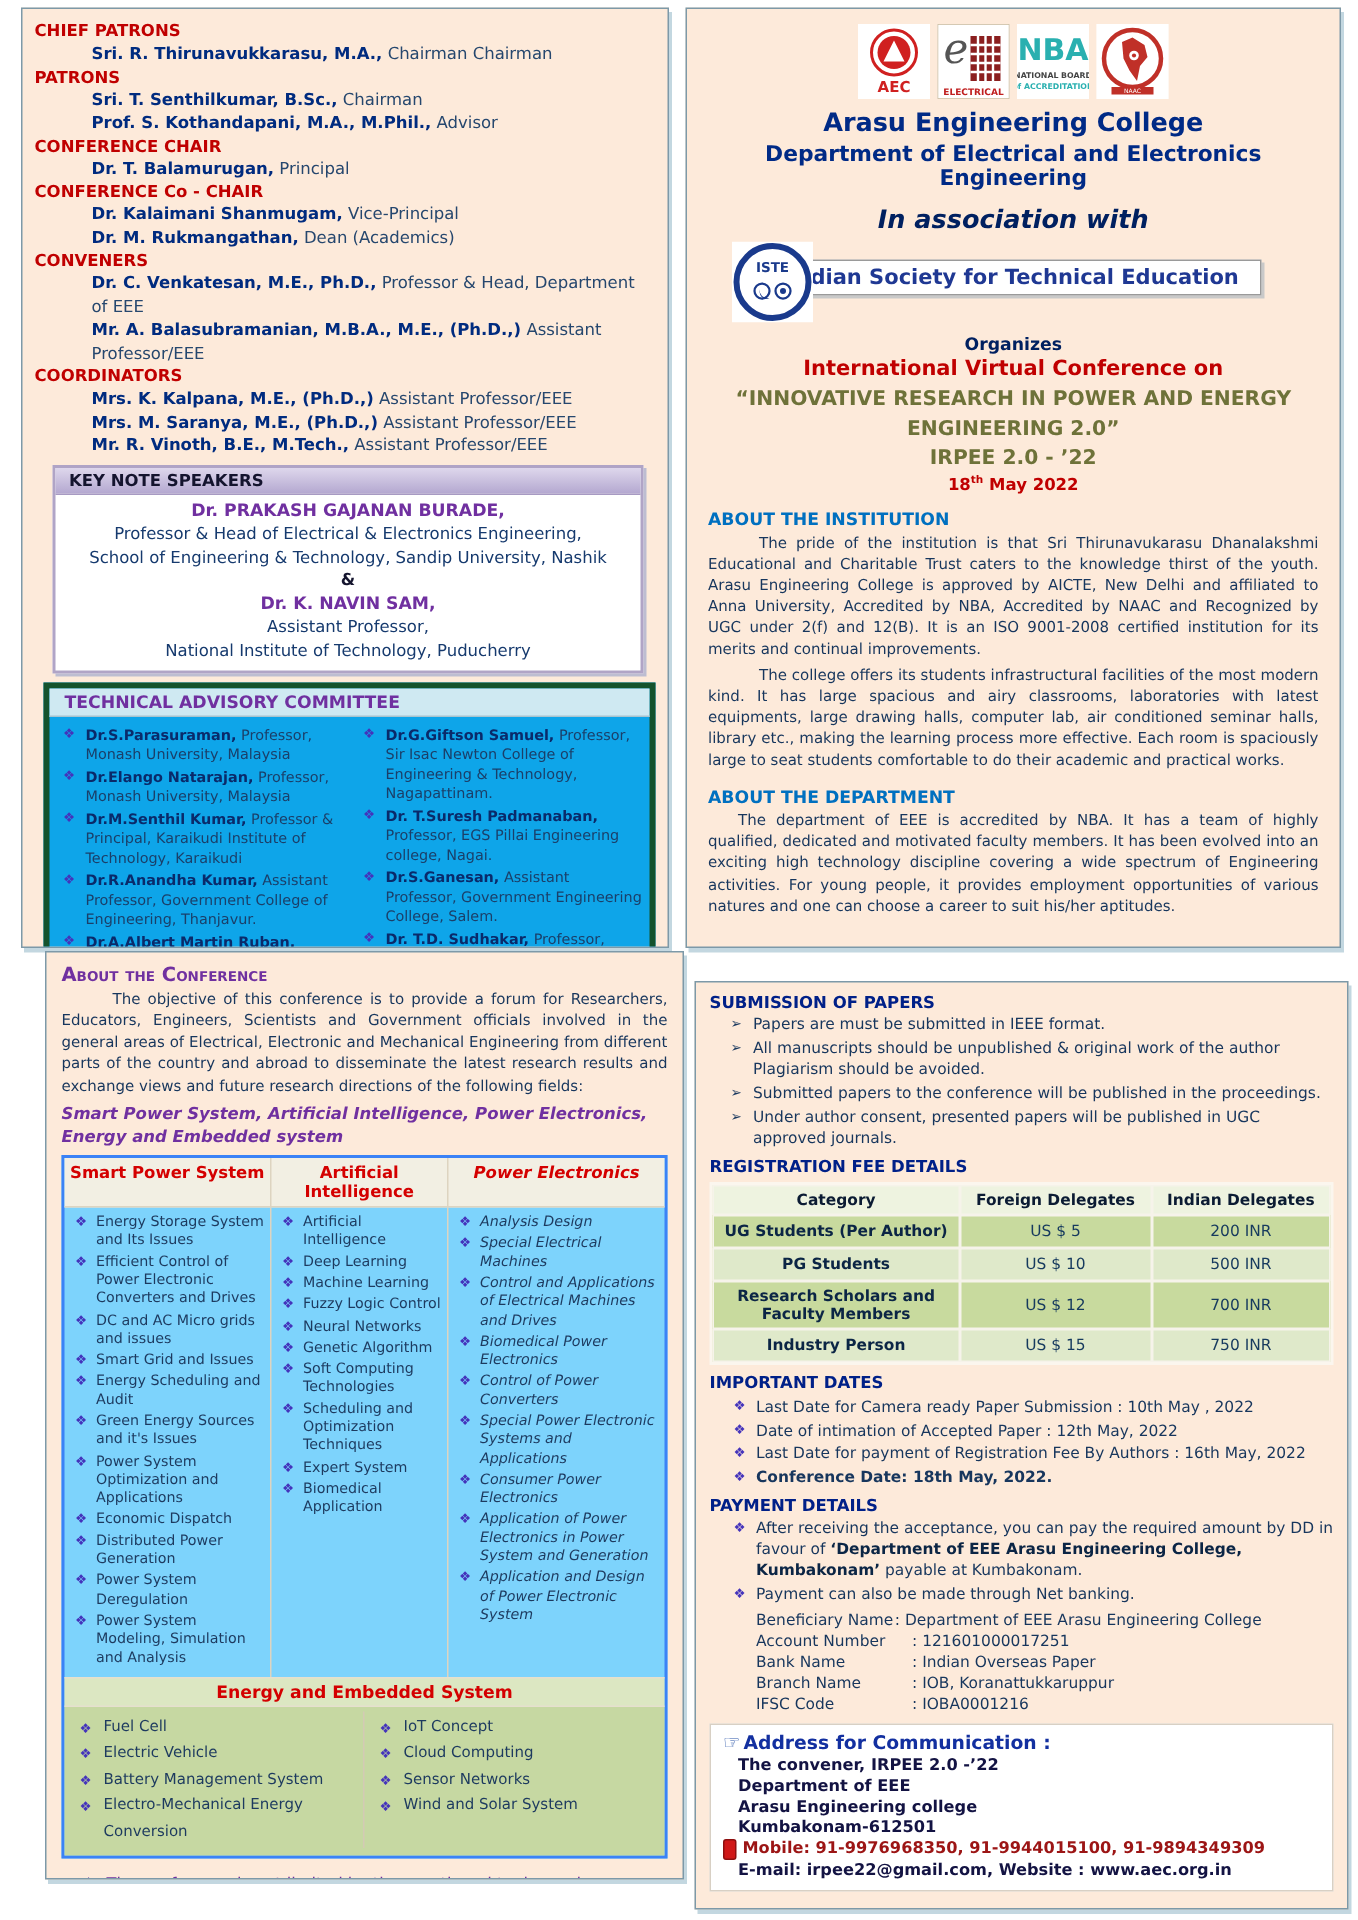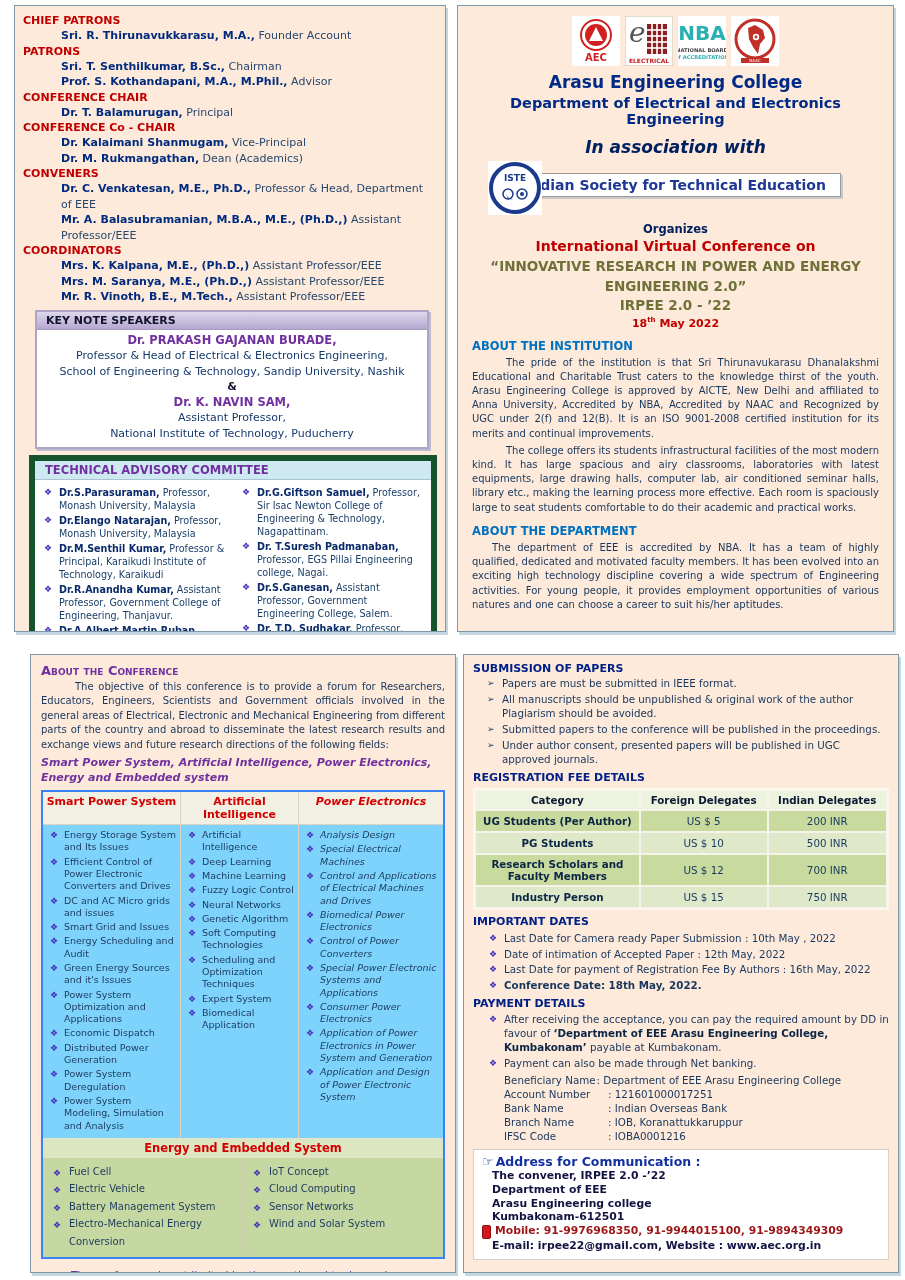--- a/index.html
+++ b/index.html
@@ -2,36 +2,36 @@
 <html><head>
 <meta charset="utf-8">
 <style>
   html,body{margin:0;padding:0;background:#fff;}
   .page{position:relative;width:905px;height:1280px;background:#ffffff;
         font-family:"DejaVu Sans","Liberation Sans",sans-serif;color:#17365d;}
   .panel{position:absolute;background:#fdeada;border:1px solid #7d99a8;
          box-shadow:2px 3px 0 #c3d7e0;box-sizing:border-box;overflow:hidden;}
   .panel-tl{left:14px;top:5px;width:432px;height:627px;padding:7px 8px;}
   .panel-tr{left:457px;top:5px;width:437px;height:627px;padding:8px 14px;text-align:center;}
-  .panel-bl{left:30px;top:654px;width:426px;height:619px;padding:8px 10px;}
+  .panel-bl{left:30px;top:634px;width:426px;height:619px;padding:8px 10px;}
   .panel-br{left:463px;top:654px;width:436px;height:619px;padding:6px 9px;}
 
   
   .lhead{color:#c00000;font-weight:700;font-size:11px;line-height:15px;}
   .lmember{padding-left:38px;font-size:11px;line-height:15.5px;}
   .lname{color:#002b7f;font-weight:700;}
   .lrole{color:#26476e;}
   .keynote{margin:5px 8px 6px 12px;background:#ffffff;border:2px solid #b0a4c6;
            box-shadow:2px 2px 0 #bdbdd1;}
   .keynote-head{background:linear-gradient(#ded7ec,#b4a8d0);color:#14142e;font-weight:700;
                 font-size:11px;padding:2px 0 2px 9px;border-bottom:1px solid #a79ac2;}
   .keynote-body{text-align:center;padding:3px 4px 5px;font-size:11px;line-height:15.6px;color:#163a6e;}
   .kname{color:#7030a0;font-weight:700;font-size:11.5px;}
   .ksep{font-weight:700;color:#14142e;}
-  .advisory{margin:4px 0 0 6px;background:#ffffff;border:6px solid #14532d;height:222px;box-sizing:border-box;}
+  .advisory{margin:4px 0 0 6px;background:#0ea5e9;border:4px solid #14532d;height:222px;box-sizing:border-box;}
   .adv-head{background:#cfe9f2;border-bottom:1px solid #a8c4cf;color:#7030a0;font-weight:700;
             font-size:11.5px;padding:2px 0 2px 10px;}
   .adv-cols{display:flex;}
   .adv-col{list-style:none;margin:0;padding:6px 4px 4px 8px;width:50%;box-sizing:border-box;}
   .adv-item{position:relative;padding-left:16px;font-size:9.6px;line-height:13px;margin-bottom:2px;color:#1b3f69;}
   .adv-item .blt{position:absolute;left:1px;top:0;color:#4433bb;font-size:9px;}
   .adv-name{color:#0a2a6a;font-weight:700;}
 
   
   .logo-row{display:flex;justify-content:center;gap:5px;margin:2px 0 6px;}
@@ -114,21 +114,21 @@
 </style>
 </head>
 <body>
 
 <div class="page">
 
   <section class="panel panel-tl">
     <div>
       <div>
           <div class="lhead">CHIEF PATRONS</div>
-        <div class="lmember"><span class="lname">Sri. R. Thirunavukkarasu, M.A.,</span> <span class="lrole">Founder Account</span></div>
+        <div class="lmember"><span class="lname">Sri. R. Thirunavukkarasu, M.A.,</span> <span class="lrole">Chairman Chairman</span></div>
         </div>
       <div>
           <div class="lhead">PATRONS</div>
         <div class="lmember"><span class="lname">Sri. T. Senthilkumar, B.Sc.,</span> <span class="lrole">Chairman</span></div>
           <div class="lmember"><span class="lname">Prof. S. Kothandapani, M.A., M.Phil.,</span> <span class="lrole">Advisor</span></div>
         </div>
       <div>
           <div class="lhead">CONFERENCE CHAIR</div>
         <div class="lmember"><span class="lname">Dr. T. Balamurugan,</span> <span class="lrole">Principal</span></div>
         </div>
@@ -389,21 +389,21 @@
     </ul>
 
     <div class="br-head">PAYMENT DETAILS</div>
     <ul class="pay">
       <li><span class="blt">❖</span><span>After receiving the acceptance, you can pay the required amount by DD in favour of </span><b>‘Department of EEE Arasu Engineering College, Kumbakonam’</b><span> payable at Kumbakonam.</span></li>
       <li><span class="blt">❖</span><span>Payment can also be made through Net banking.</span></li>
     </ul>
     <ul class="bank">
       <li><span class="bl">Beneficiary Name</span><span class="bc">: </span><span class="bv">Department of EEE Arasu Engineering College</span></li>
         <li><span class="bl">Account Number</span><span class="bc">: </span><span class="bv">121601000017251</span></li>
-        <li><span class="bl">Bank Name</span><span class="bc">: </span><span class="bv">Indian Overseas Bank</span></li>
+        <li><span class="bl">Bank Name</span><span class="bc">: </span><span class="bv">Indian Overseas Paper</span></li>
         <li><span class="bl">Branch Name</span><span class="bc">: </span><span class="bv">IOB, Koranattukkaruppur</span></li>
         <li><span class="bl">IFSC Code</span><span class="bc">: </span><span class="bv">IOBA0001216</span></li>
     </ul>
 
     <div class="contact">
       <div class="contact-head"><span class="pointer">☞</span><span>Address for Communication :</span></div>
       <div class="contact-line"><span>The convener, IRPEE 2.0 -’22</span></div>
         <div class="contact-line"><span>Department of EEE</span></div>
         <div class="contact-line"><span>Arasu Engineering college</span></div>
         <div class="contact-line"><span>Kumbakonam-612501</span></div>

